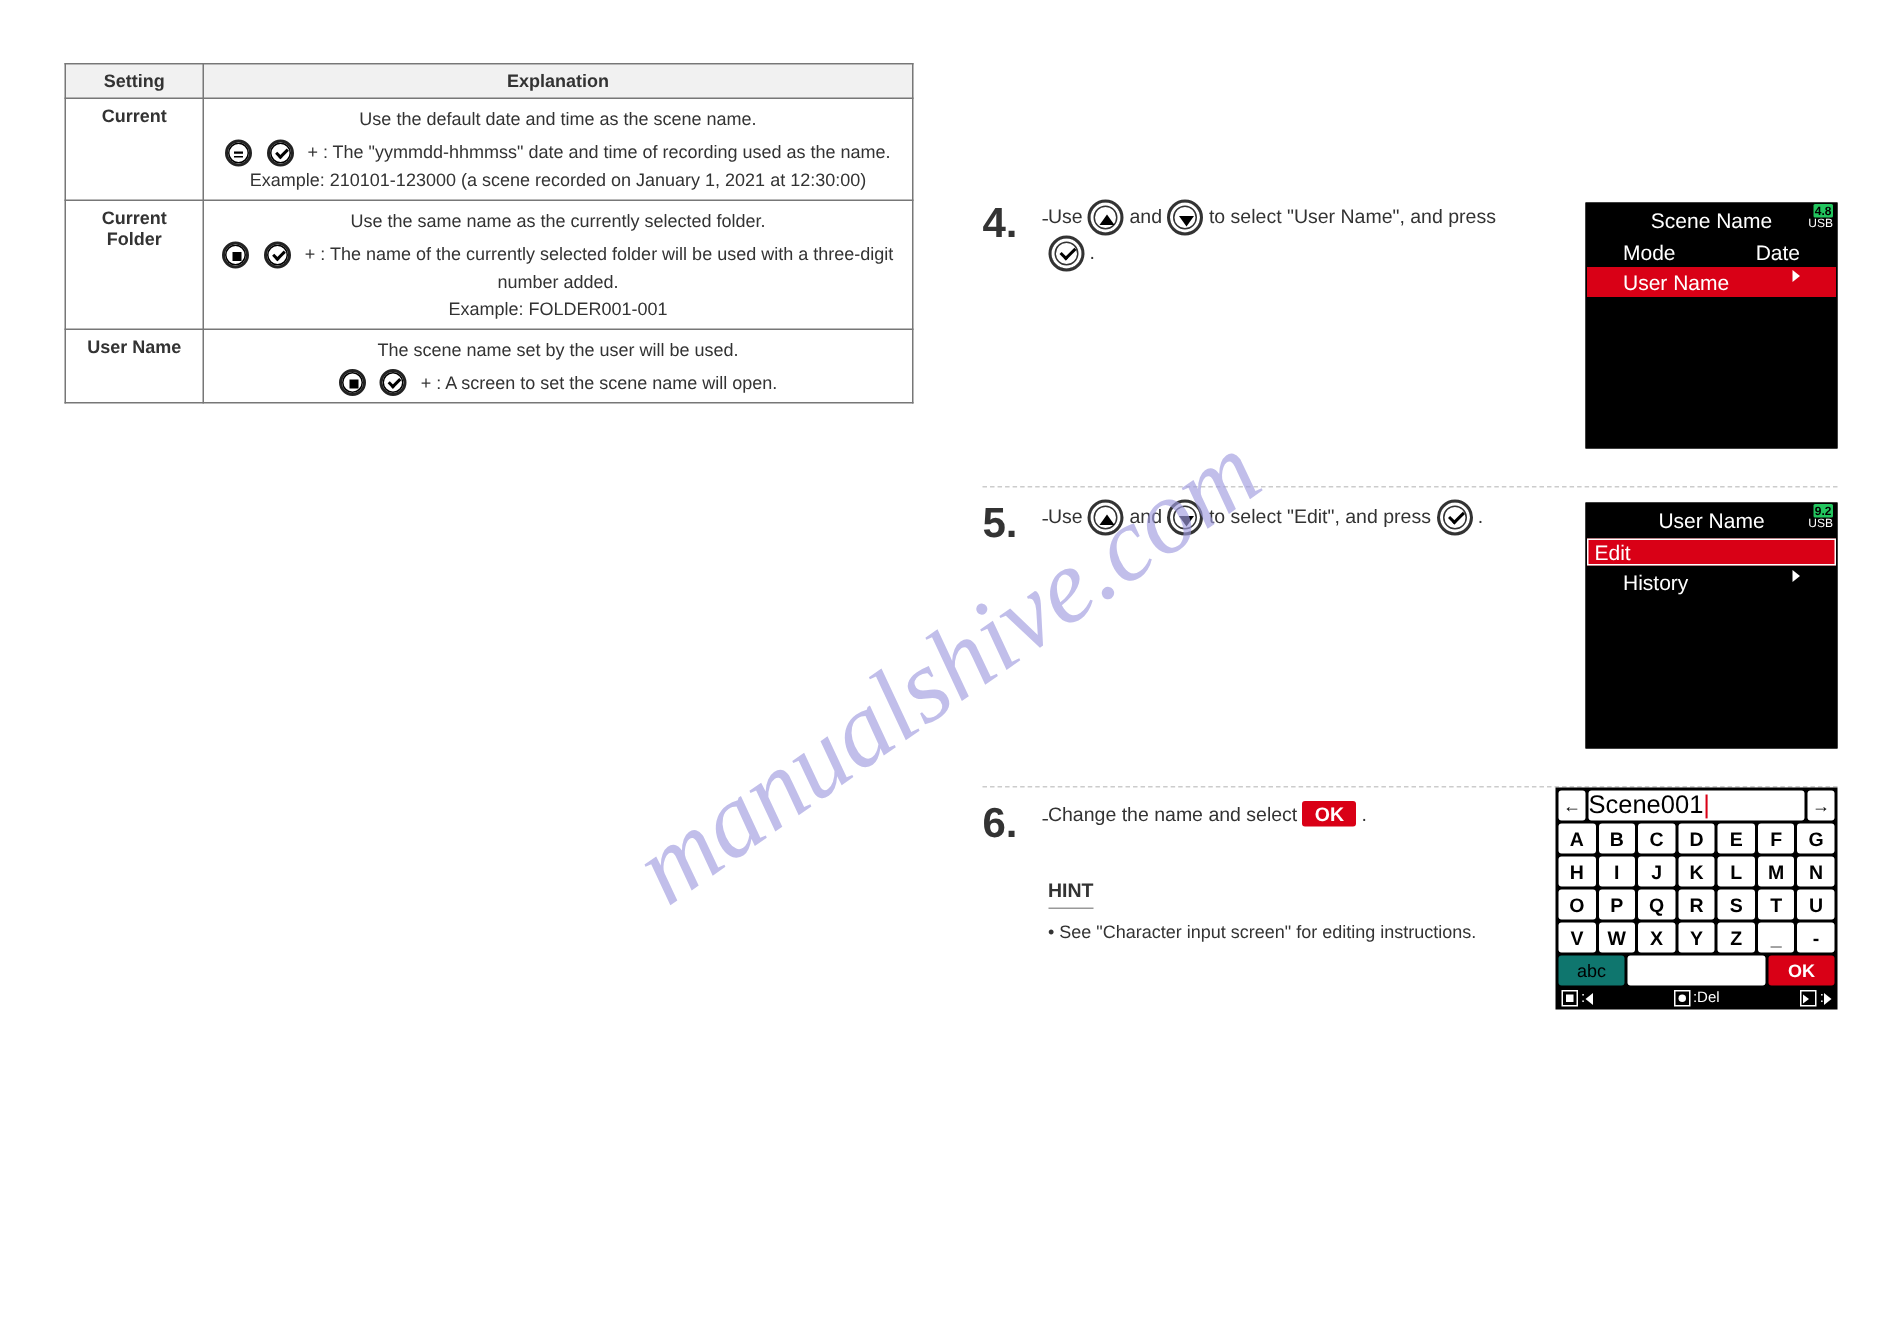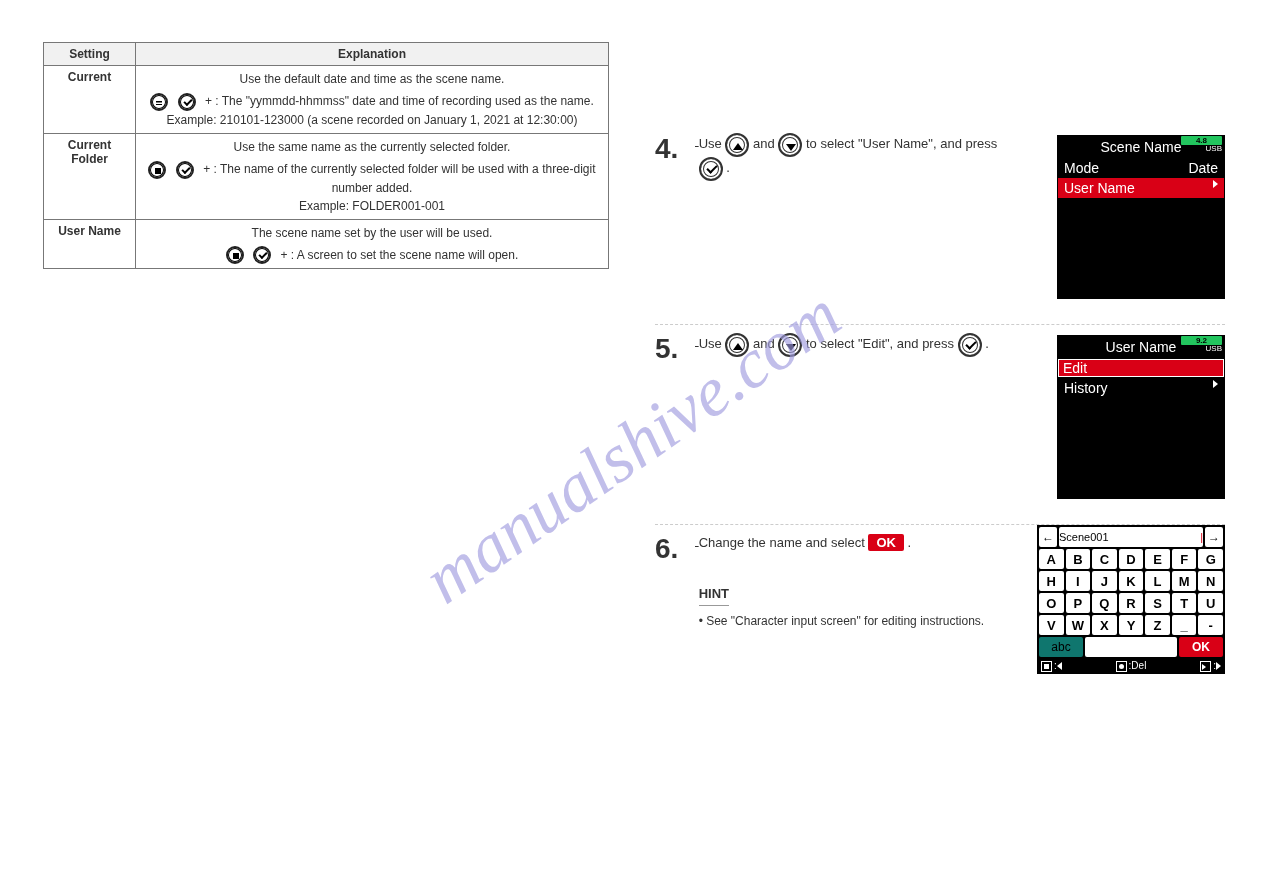--- a/index.html
+++ b/index.html
@@ -122,41 +122,41 @@
   }
   .dev-header {
     display:flex; align-items:center; justify-content:center;
     position:relative; height:22px; background:#000;
     font-size:14px;
   }
   .dev-badge {
     position:absolute; right:2px; top:1px;
     font-size:8px; line-height:1; text-align:right;
   }
-  .dev-badge .bat { background:#22c55e; color:#000; padding:0 15px; border-radius:1px; font-weight:bold;}
-  .dev-row { display:flex; justify-content:space-between; padding:2px 6px; }
+  .dev-badge .bat { background:#22c55e; color:#000; padding:0 1px; border-radius:1px; font-weight:bold;}
+  .dev-row { display:flex; justify-content:space-between; padding:2px 24px; }
   .dev-sel { background:#d90016; }
   .dev-sel-empty { background:#d90016; border:1px solid #fff; margin:1px 0; height:18px;}
   .dev-body { min-height: 100px; }
   .tri-r { width:0;height:0;border-top:4px solid transparent;border-bottom:4px solid transparent;border-left:5px solid #fff; display:inline-block; vertical-align:middle;}
 
   
   .kbd-screen {
     width:188px; background:#000; padding:2px; font-family:Arial; font-size:12px;
   }
   .kbd-input {
     display:flex; align-items:center; gap:2px; margin-bottom:2px;
   }
   .kbd-arrow {
     width:18px;height:20px;background:#fff;color:#000;border-radius:2px;
     display:flex;align-items:center;justify-content:center;font-weight:bold;
   }
   .kbd-field {
     flex:1;height:20px;background:#fff;color:#000;border-radius:2px;
-    display:flex;align-items:center;justify-content:space-between;font-size:11px;
+    display:flex;align-items:center;justify-content:flex-start;font-size:17px;
     position:relative;
   }
   .kbd-field .cursor{color:#d90016;}
   .kbd-grid{display:grid;grid-template-columns:repeat(7,1fr);gap:2px;}
   .kbd-key{
     background:#fff;color:#000;border-radius:2px;height:20px;
     display:flex;align-items:center;justify-content:center;font-size:13px;font-weight:bold;
   }
   .kbd-bottom{display:flex;gap:2px;margin-top:2px;}
   .kbd-abc{flex:0 0 44px;background:#0f766e;color:#000;border-radius:2px;height:20px;display:flex;align-items:center;justify-content:center;font-size:12px;}

